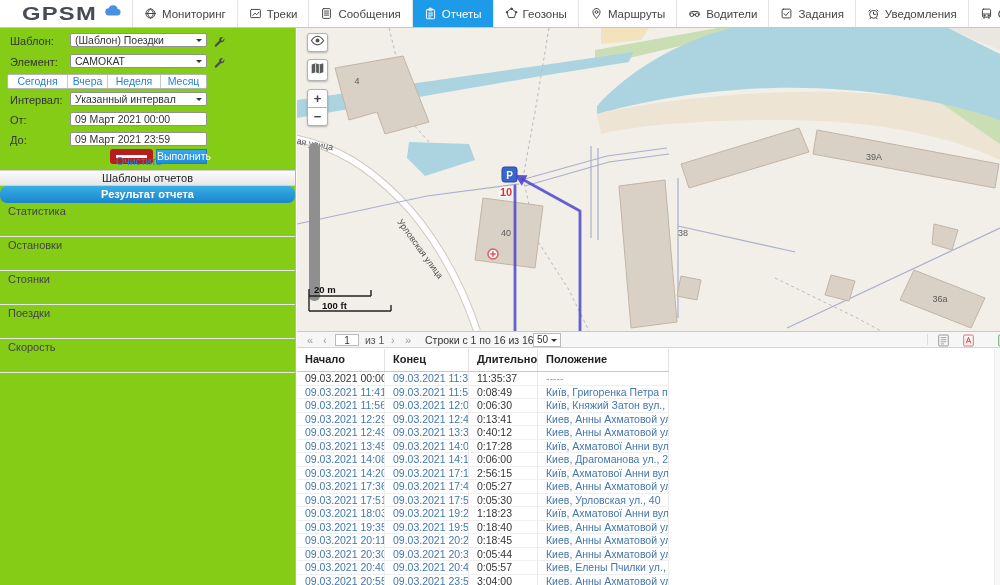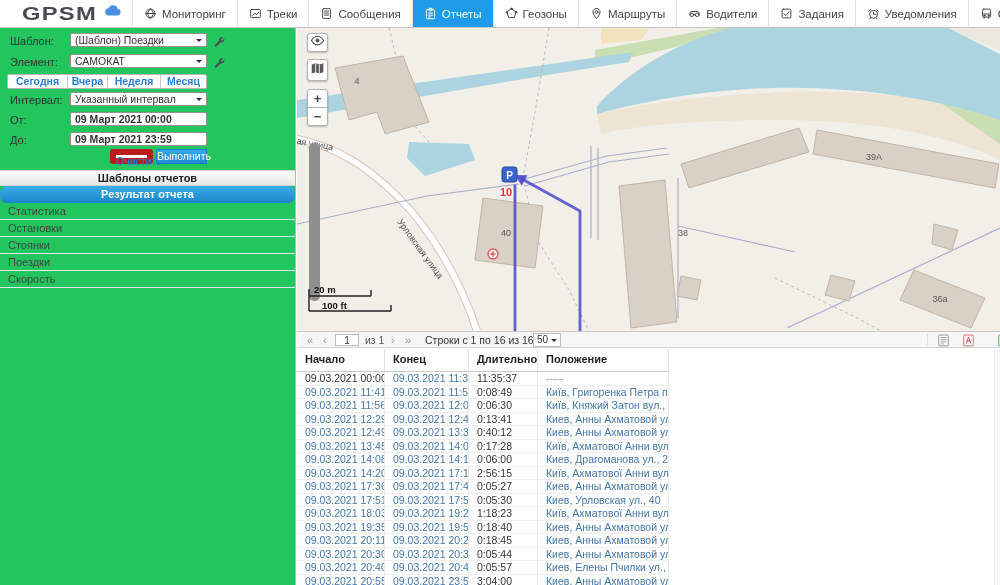--- a/index.html
+++ b/index.html
@@ -16,50 +16,50 @@
                transform-origin:left center; }
   .logo-cloud { position:absolute; left:100px; top:2px; }
   .tabs { display:flex; align-items:stretch; }
   .tab { display:flex; align-items:center; gap:5px; padding:0 11px; border-left:1px solid #e3e3e3;
          font-size:11.5px; color:#444; cursor:pointer; white-space:nowrap; }
   .tab:last-child { border-right:1px solid #e3e3e3; }
   .tab.active { background:#1d9be8; color:#fff; }
   .ticon svg { display:block; }
 
   
-  .sidebar { position:absolute; top:28px; left:0; width:296px; bottom:0; background:#22c55e;
+  .sidebar { position:absolute; top:28px; left:0; width:296px; bottom:0; background:#84cc16;
              border-right:1px solid #b5b5b5; z-index:5; }
   .lbl { position:absolute; left:10px; font-size:11px; color:#333; }
   .field { position:absolute; left:70px; width:137px; height:14px; border:1px solid #919191;
            border-radius:2px; background:#fff; font-size:10.5px; color:#333; line-height:12px;
            padding:0 14px 0 4px; white-space:nowrap; overflow:hidden; cursor:pointer; }
-  .field.noarrow { padding-right:4px; cursor:text;font-weight:bold; }
+  .field.noarrow { padding-right:4px; cursor:text; }
   .sel-arrow { position:absolute; right:4px; top:5px; width:0; height:0;
                border:3.5px solid transparent; border-top-color:#333; }
   .wrench { position:absolute; left:213px; width:13px; height:13px; cursor:pointer; }
   .qrow { position:absolute; left:7px; top:46px; width:200px; height:15px; display:flex;
-          border:1px solid #b5b5b5; border-radius:2px; background:#fff;font-weight:bold; }
+          border:1px solid #b5b5b5; border-radius:2px; background:#fff; }
   .qbtn { border-right:1px solid #c9c9c9; color:#2a7fd0; font-size:10.5px; text-align:center;
           line-height:13px; cursor:pointer; }
   .qbtn:last-child { border-right:none; }
   .btn-clear { position:absolute; left:110px; top:121px; width:43px; height:15px; background:#fff;
                border:6px solid #b91c1c; border-radius:3px; color:#2a7fd0; font-size:10.5px;
                line-height:13px; cursor:pointer; }
   .btn-run { position:absolute; left:156px; top:121px; width:51px; height:15px;
              background:linear-gradient(#3aa7e8,#1e8cd8); border:1px solid #1a7fc4; border-radius:0;
              color:#fff; font-size:10.5px; text-align:center; line-height:13px; cursor:pointer; }
   .sec-templates { position:absolute; top:142px; left:0; right:0; height:16px;
                    background:linear-gradient(#fbfbfb,#e7e7e7); border-top:1px solid #cfcfcf;
-                   border-bottom:1px solid #cfcfcf; text-align:center; font-weight:bold;
+                   border-bottom:1px solid #cfcfcf; text-align:center; font-weight:normal;
                    font-size:11px; color:#222; line-height:15px; cursor:pointer; }
   .sec-result { position:absolute; top:158px; left:0; right:0; height:17px;
                 background:linear-gradient(#38aee5,#1a86cc); text-align:center; font-weight:bold;
                 font-size:11px; color:#fff; line-height:16px; cursor:pointer;border-radius:7px; }
   .side-list { position:absolute; top:175px; left:0; right:0; }
-  .side-item { height:17px; line-height:17px; padding-left:8px; font-size:11px; color:#444;
+  .side-item { height:34px; line-height:17px; padding-left:8px; font-size:11px; color:#444;
                border-bottom:1px solid #e7e7e7; cursor:pointer; }
 
   
   .main { position:absolute; left:297px; top:28px; right:0; bottom:0; }
   .map { position:absolute; top:0; left:0; right:0; height:303px; background:#f2efe9; overflow:hidden; }
   .map svg.mapsvg { position:absolute; left:0; top:0; }
   .map-btn { position:absolute; left:10px; width:21px; background:#fff; border:1px solid #b3b3b3;
              border-radius:3px; box-shadow:0 1px 2px rgba(0,0,0,.25); display:flex; align-items:center;
              justify-content:center; color:#444; cursor:pointer; z-index:3; }
   .mb-eye { top:5px; height:19px; }

